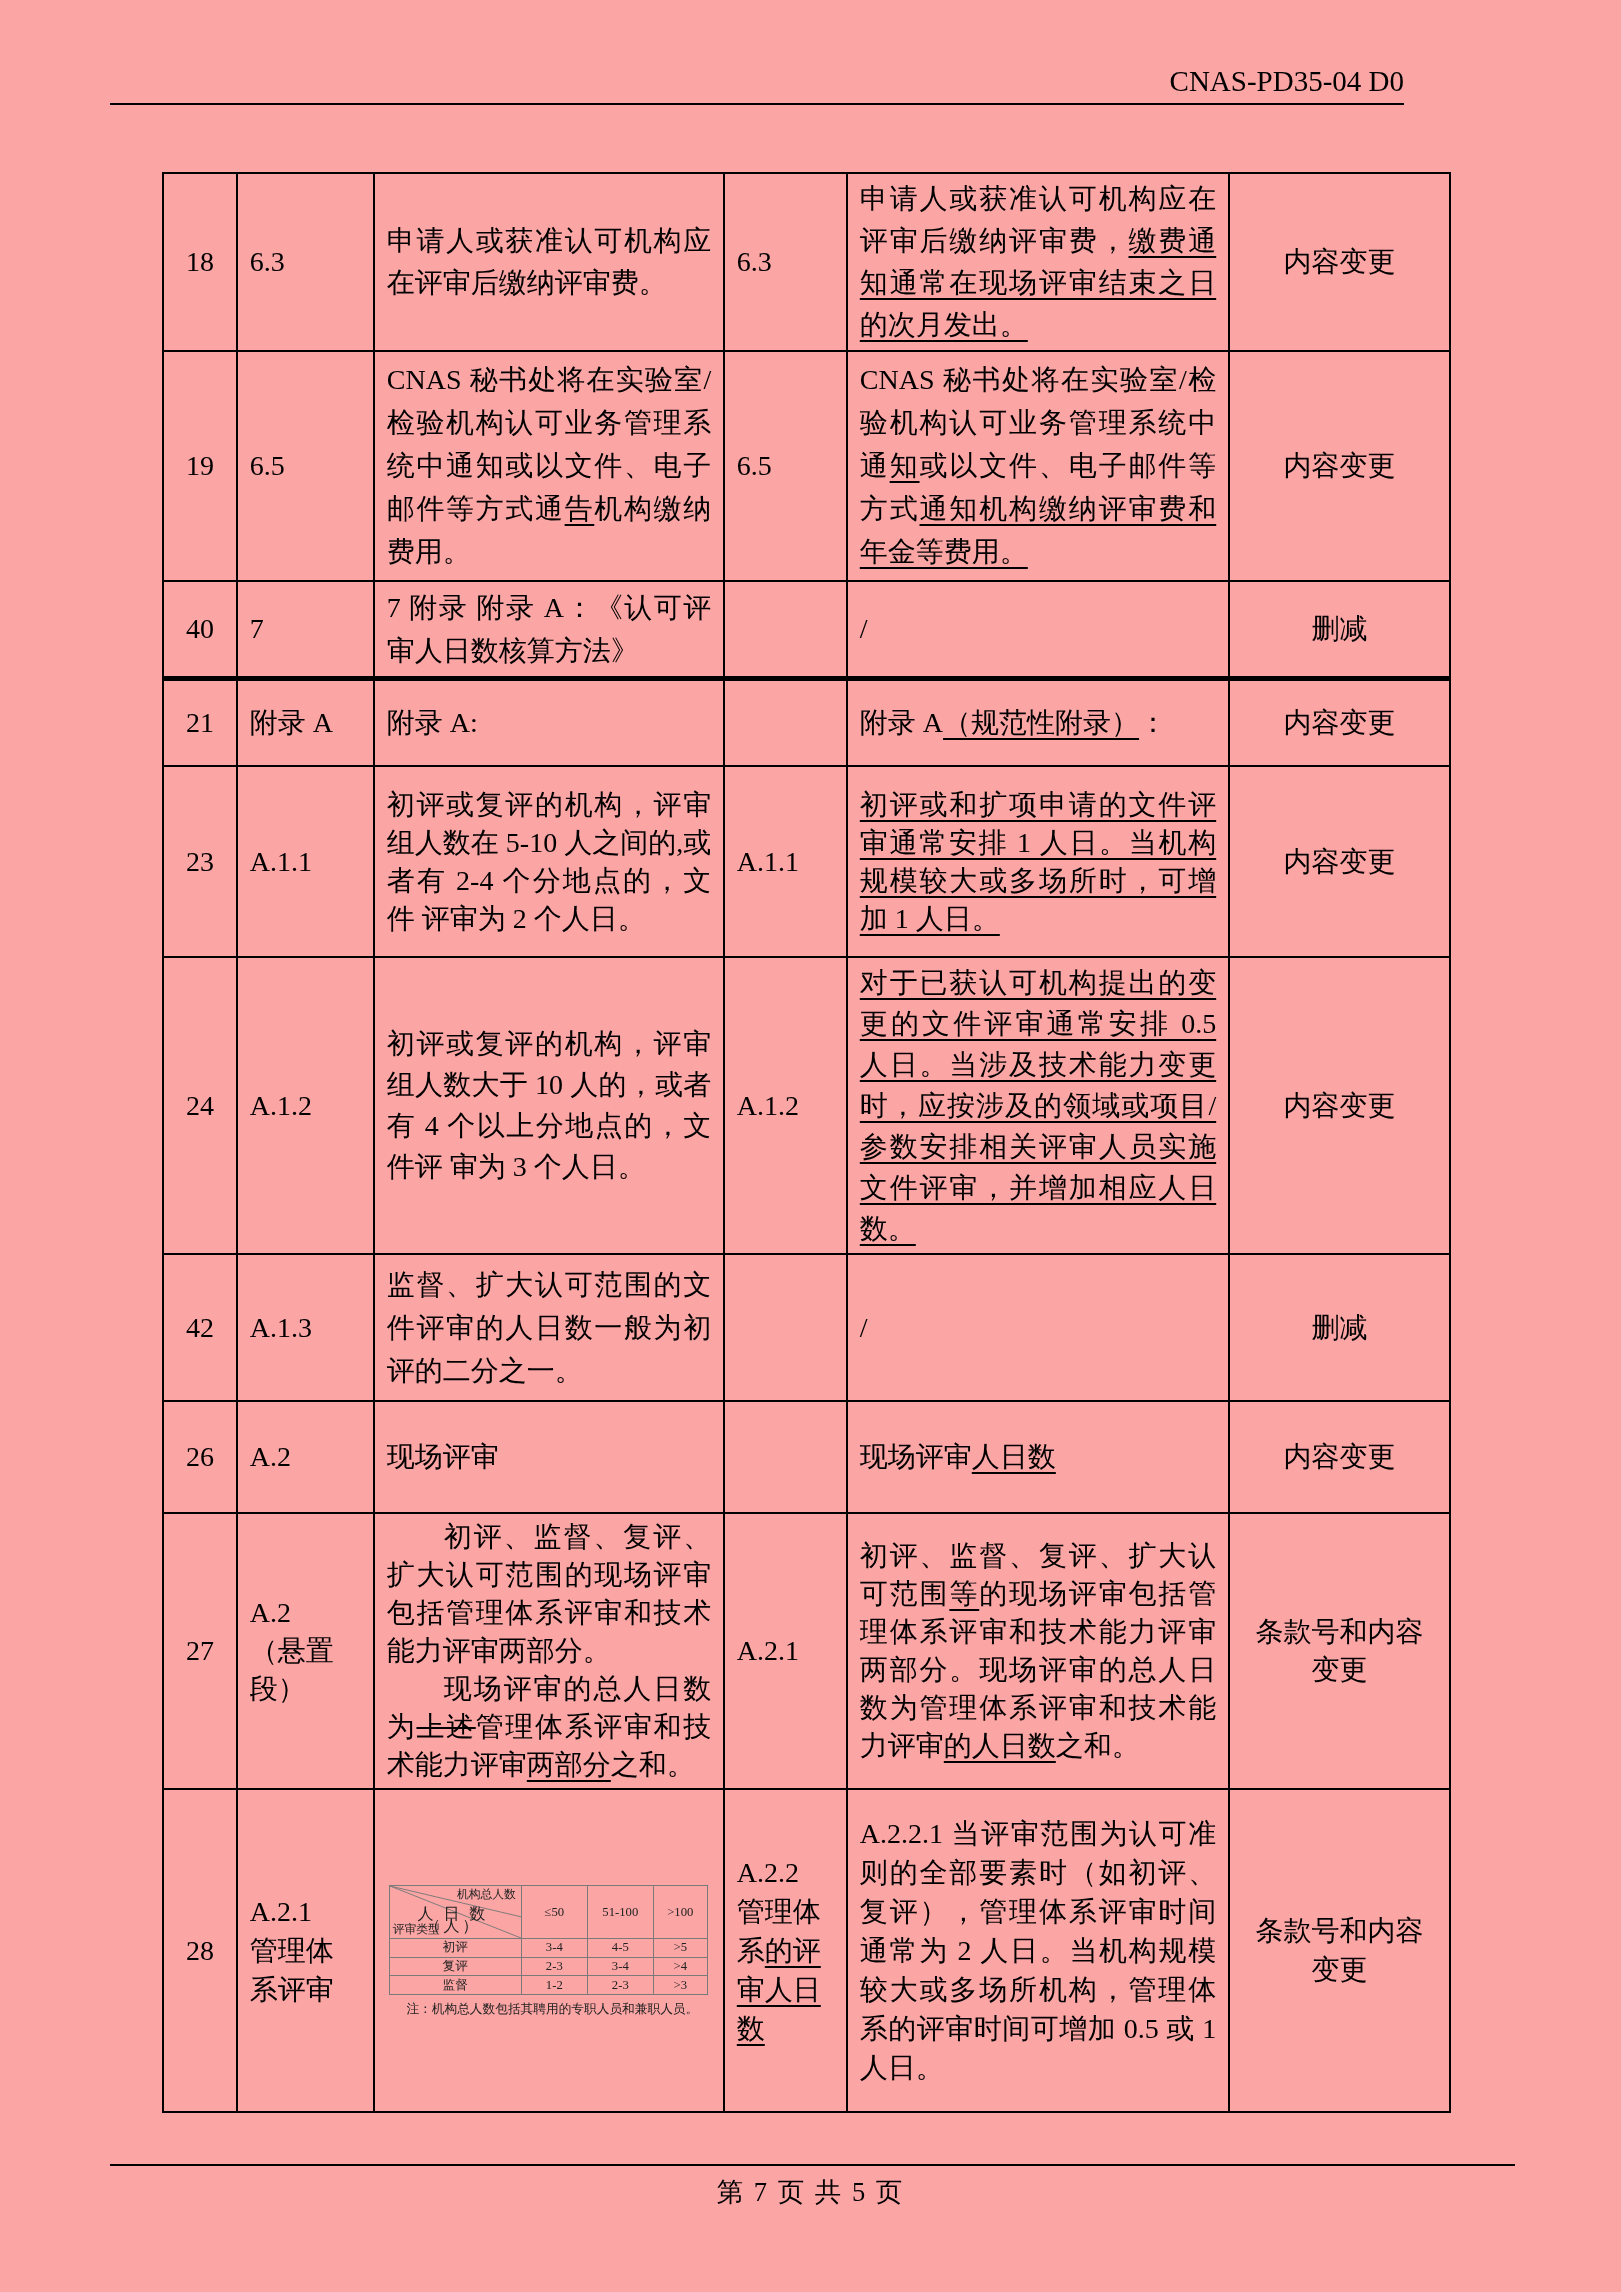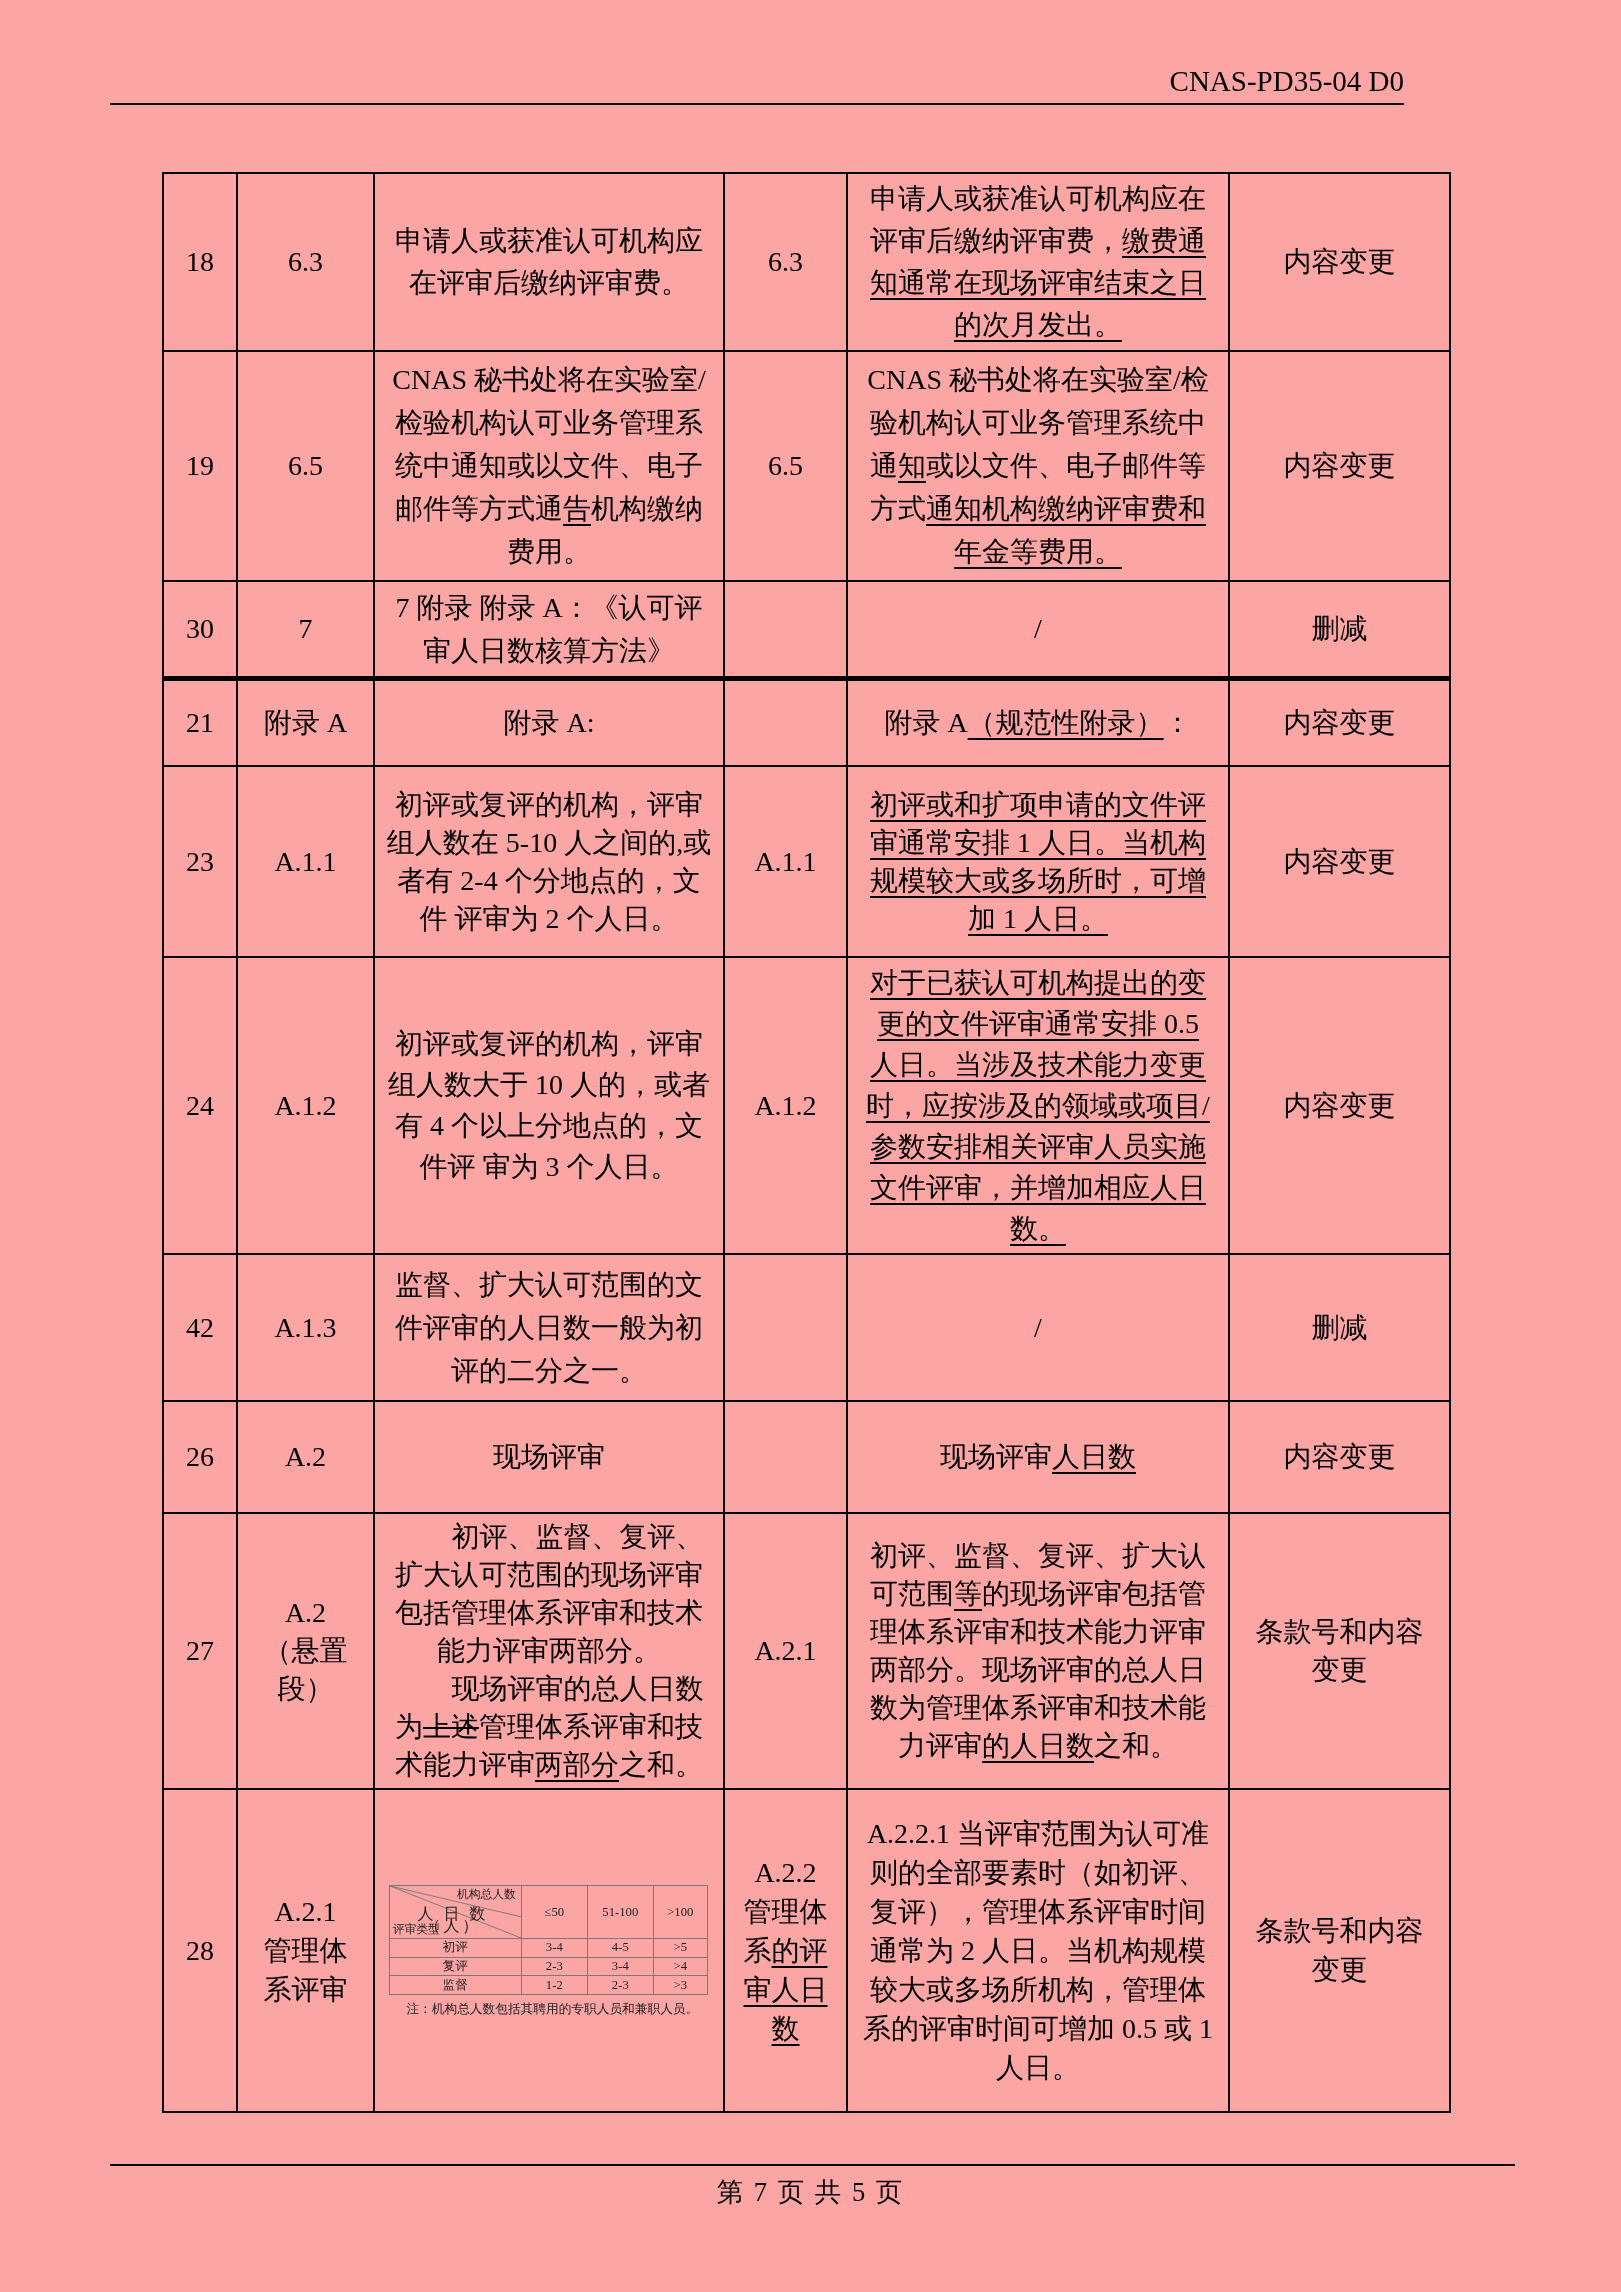--- a/index.html
+++ b/index.html
@@ -33,21 +33,21 @@
   tr.lh43 td{line-height:42px}
   tr.lh39 td{line-height:38px}
   tr.lh42 td{line-height:41px}
   tr.lh40 td{line-height:39px}
   tr.thickb td{border-bottom-width:5.9px}
   td.c-no{text-align:center;padding:3.9px 2px;}
   td.c-oc{padding:3.9px 5.9px 3.9px 11.8px;}
   td.c-nc{padding:3.9px 5.9px 3.9px 11.8px;}
   td.c-ot,td.c-nt{text-align:justify;}
   td.c-ch{text-align:center;padding:3.9px 7.8px;}
-  .para{margin:0;text-align:center;}
+  .para{margin:0;}
   .para.indent{text-indent:57px;}
   span.u{text-decoration:underline;text-decoration-thickness:2px;text-underline-offset:5.9px;}
   span.s{text-decoration:line-through;text-decoration-thickness:2px;}
   
   .mini-wrap{margin:2px 0 0 2px;}
   table.mini{border-collapse:collapse;width:318px;table-layout:fixed;}
   table.mini td{
     border:1px solid #7a7a7a;
     font-size:12.7px;line-height:14.7px;color:#222;
     text-align:center;vertical-align:middle;
@@ -108,21 +108,21 @@
           </td>
         <td class="c-nc">
             <div class="para"><span>6.5</span></div>
           </td>
         <td class="c-nt">
             <div class="para"><span>CNAS 秘书处将在实验室/检验机构认可业务管理系统中通</span><span class="u">知</span><span>或以文件、电子邮件等方式</span><span class="u">通知机构缴纳评审费和年金等费用。</span></div>
           </td>
         <td class="c-ch">内容变更</td>
       </tr>
       <tr class="thickb" style="height:83px">
-        <td class="c-no">30</td>
+        <td class="c-no">40</td>
         <td class="c-oc">
             <div class="para"><span>7</span></div>
           </td>
         <td class="c-ot">
             <div class="para"><span>7 附录 附录 A：《认可评审人日数核算方法》</span></div>
           </td>
         <td class="c-nc"></td>
         <td class="c-nt">
             <div class="para"><span>/</span></div>
           </td>

